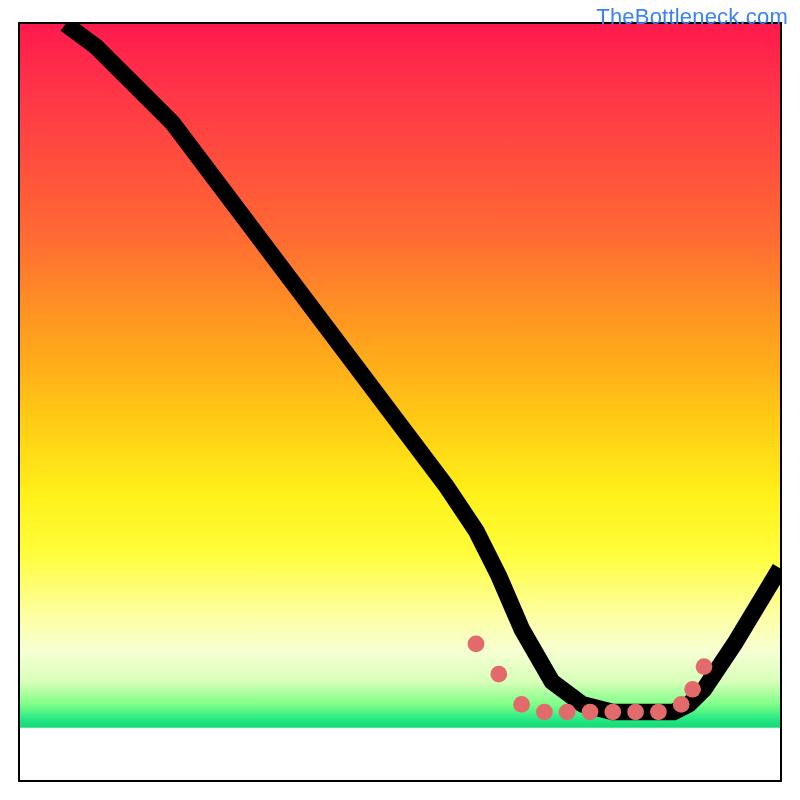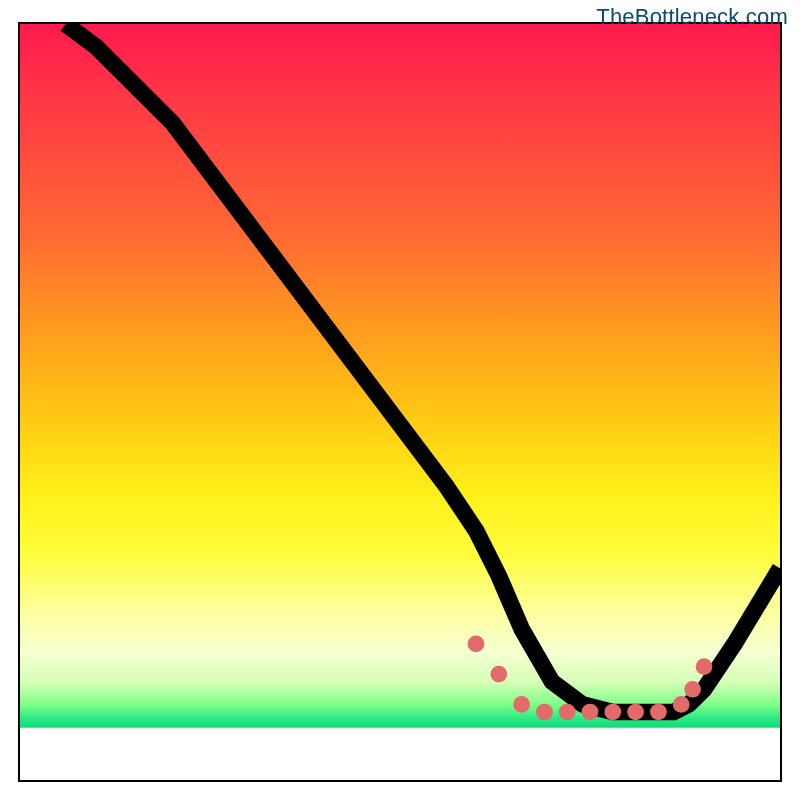--- a/index.html
+++ b/index.html
@@ -8,21 +8,21 @@
     position: relative;
     width: 800px;
     height: 800px;
   }
   .watermark {
     position: absolute;
     top: 4px;
     right: 12px;
     font-family: Arial, Helvetica, sans-serif;
     font-size: 22px;
-    color: #0c4a6e;
+    color: #3b82f6;
     z-index: 10;
     letter-spacing: 0.2px;
   }
   .plot-area {
     position: absolute;
     left: 18px;
     top: 22px;
     width: 764px;
     height: 760px;
     border: 2px solid #000;

